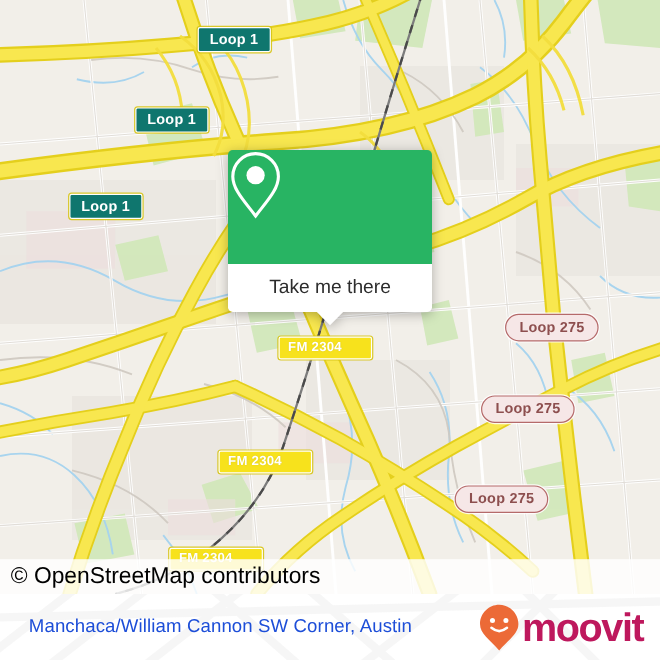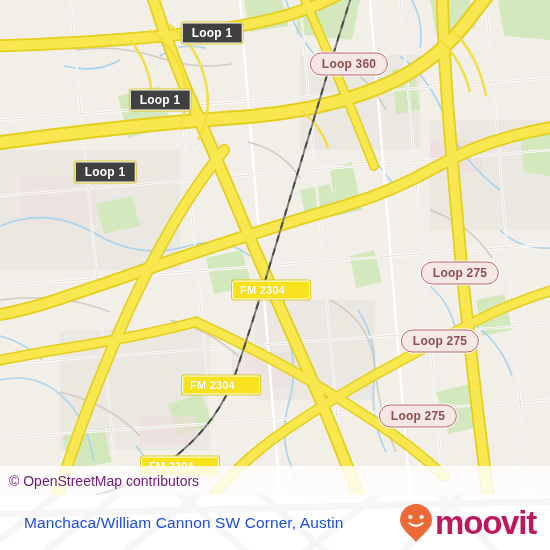--- a/index.html
+++ b/index.html
@@ -27,28 +27,27 @@
     background:#f7e21c;
     border:1.5px solid #ffffff;
     color:#ffffff;
     font-size:11px;
     padding:2px 24px 3px 7px;
     border-radius:2px;
     box-shadow:0 0 0 1px rgba(214,195,20,.9);
     text-shadow:0 0 1px rgba(150,135,10,.35);
   }
   .shield.loop1{
-    background:#404040;
+    background:#0f766e;
     border:1.5px solid #ffffff;
     color:#ffffff;
     font-size:12px;
     padding:2px 9px 3px 9px;
     border-radius:2px;
     box-shadow:0 0 0 1px rgba(214,195,20,.9);
-    margin-left:17px;
   }
   .shield.loopred{
     background:#f6e7e7;
     border:1.5px solid #b56a6a;
     color:#8d4f4f;
     font-size:12px;
     padding:3px 11px 4px 11px;
     border-radius:12px;
     box-shadow:0 0 0 1px rgba(255,255,255,.85);
   }
@@ -88,21 +87,21 @@
 
   
   .attrib{
     position:absolute;left:0;top:466px;
     width:550px;height:29px;
     background:rgba(255,255,255,.82);
     display:flex;align-items:center;
     z-index:70;
   }
   .attrib span{
-    font-size:14px;color:#701a75;padding-left:9px;
+    font-size:19px;color:#000000;padding-left:9px;
   }
 
   
   .footer{
     position:absolute;left:0;top:495px;
     width:550px;height:55px;
     background:#ffffff;
     display:flex;align-items:center;
     overflow:hidden;
   }
@@ -267,30 +266,41 @@
 
       <g fill="none" stroke="#7c7c7c" stroke-width="1.9">
         <path d="M352 -6 Q330 64 310 132 Q290 198 272 258 Q254 318 236 372 Q220 420 176 456 Q140 484 96 495"></path>
       </g>
       <g fill="none" stroke="#4a4a4a" stroke-width="1.9" stroke-dasharray="7 7">
         <path d="M352 -6 Q330 64 310 132 Q290 198 272 258 Q254 318 236 372 Q220 420 176 456 Q140 484 96 495"></path>
       </g>
     </svg>
 
     <div class="shield loop1" style="left:195px;top:33px;">Loop 1</div>
-    <div class="shield loopred" style="left:349px;top:64px;">Loop 360</div>
     <div class="shield loop1" style="left:143px;top:100px;">Loop 1</div>
     <div class="shield loop1" style="left:88px;top:172px;">Loop 1</div>
     <div class="shield fm" style="left:271px;top:290px;">FM 2304</div>
     <div class="shield loopred" style="left:460px;top:273px;">Loop 275</div>
     <div class="shield loopred" style="left:440px;top:341px;">Loop 275</div>
     <div class="shield fm" style="left:221px;top:385px;">FM 2304</div>
     <div class="shield loopred" style="left:418px;top:416px;">Loop 275</div>
     <div class="shield fm" style="left:180px;top:466px;">FM 2304</div>
 
+    <div class="callout">
+      <div class="callout-head">
+        <svg width="46" height="58" viewBox="0 0 46 58">
+          <path d="M23 3 C12.5 3 4 11.5 4 22 C4 33 14 43 23 55 C32 43 42 33 42 22 C42 11.5 33.5 3 23 3 Z" fill="none" stroke="#ffffff" stroke-width="2.6"></path>
+          <circle cx="23" cy="21" r="7.6" fill="#ffffff"></circle>
+        </svg>
+      </div>
+      <div class="callout-body">
+        <span>Take me there</span>
+      </div>
+      <div class="callout-tail"></div>
+    </div>
 
     <div class="attrib">
       <span>© OpenStreetMap contributors</span>
     </div>
   </div>
 
   <div class="footer">
     <svg class="footer-wm" viewBox="0 0 550 55" preserveAspectRatio="none">
       <g stroke="#f0f0f0" stroke-width="7" fill="none">
         <path d="M-20 60 L70 -10"></path>

